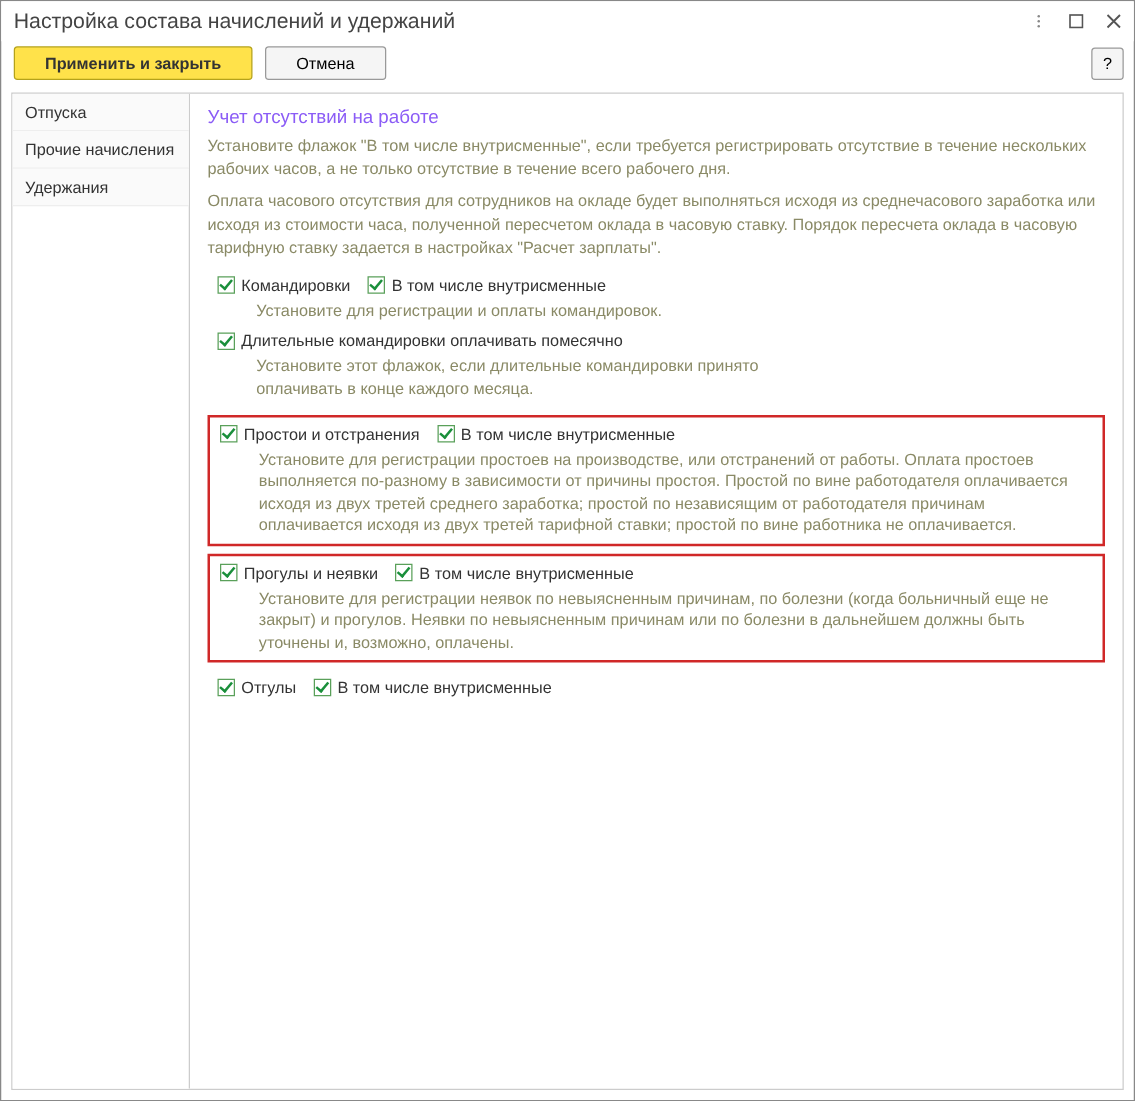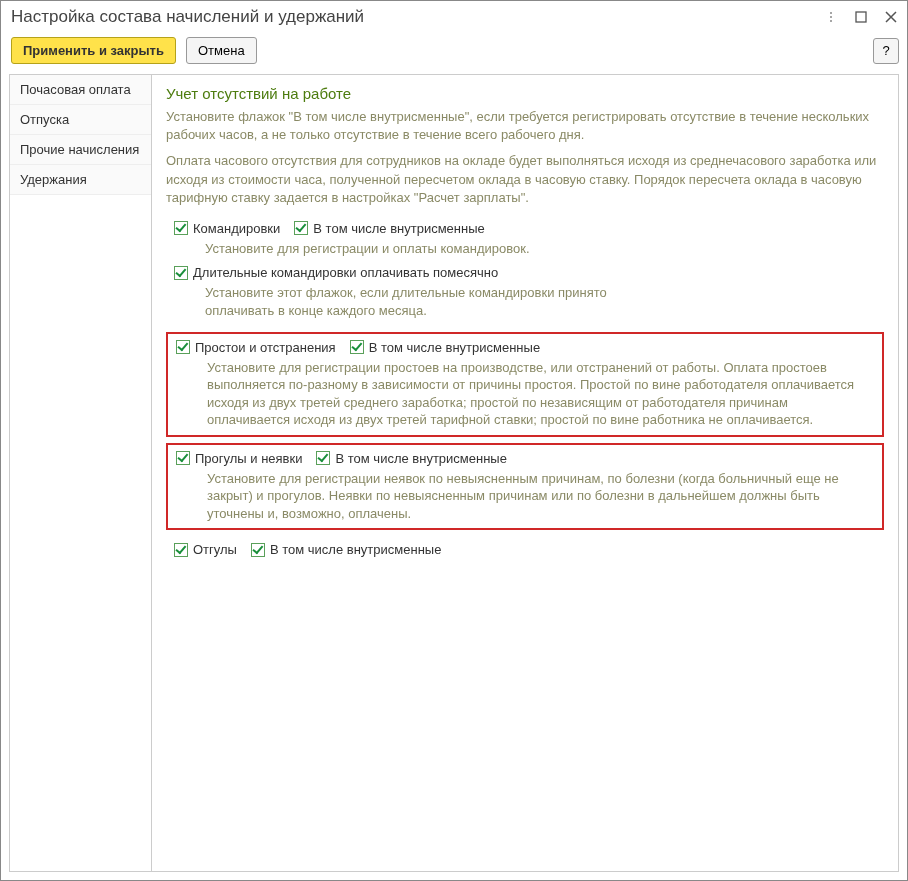--- a/index.html
+++ b/index.html
@@ -35,21 +35,21 @@
   .vdots span { width:2px;height:2px;background:#888;border-radius:50%; }
 
   .toolbar {
     display: flex; align-items: center;
     padding: 4px 8px 10px 10px;
     gap: 10px;
   }
   .btn {
     border: 1px solid #999;
     border-radius: 3px;
-    padding: 5px 11px;
+    padding: 5px 24px;
     font-size: 13px;
     background: #f5f5f5;
     cursor: pointer;
   }
   .btn-primary {
     background: #ffe24a;
     border-color: #b5a21a;
     font-weight: bold;
     color: #333;
   }
@@ -85,21 +85,21 @@
     border-bottom: 2px solid #d02828;
     color: #222;
   }
 
   .content {
     flex: 1;
     padding: 10px 14px 14px 14px;
     overflow-y: auto;
   }
   .section-title {
-    color: #4d7c0f;
+    color: #8b5cf6;
     font-size: 15px;
     margin-bottom: 6px;
   }
   .desc {
     color: #8a8a66;
     font-size: 13px;
     line-height: 1.4;
     margin-bottom: 8px;
   }
   .group {
@@ -169,21 +169,20 @@
   </div>
 
   <div class="toolbar">
     <button class="btn btn-primary">Применить и закрыть</button>
     <button class="btn">Отмена</button>
     <button class="btn btn-help">?</button>
   </div>
 
   <div class="body">
     <div class="sidebar">
-      <div class="side-item">Почасовая оплата</div>
       <div class="side-item">Отпуска</div>
       <div class="side-item">Прочие начисления</div>
       <div class="side-item">Удержания</div>
     </div>
 
     <div class="content">
       <div class="section-title">Учет отсутствий на работе</div>
       <div class="desc">Установите флажок "В том числе внутрисменные", если требуется регистрировать отсутствие в течение нескольких рабочих часов, а не только отсутствие в течение всего рабочего дня.</div>
       <div class="desc">Оплата часового отсутствия для сотрудников на окладе будет выполняться исходя из среднечасового заработка или исходя из стоимости часа, полученной пересчетом оклада в часовую ставку. Порядок пересчета оклада в часовую тарифную ставку задается в настройках "Расчет зарплаты".</div>
 

